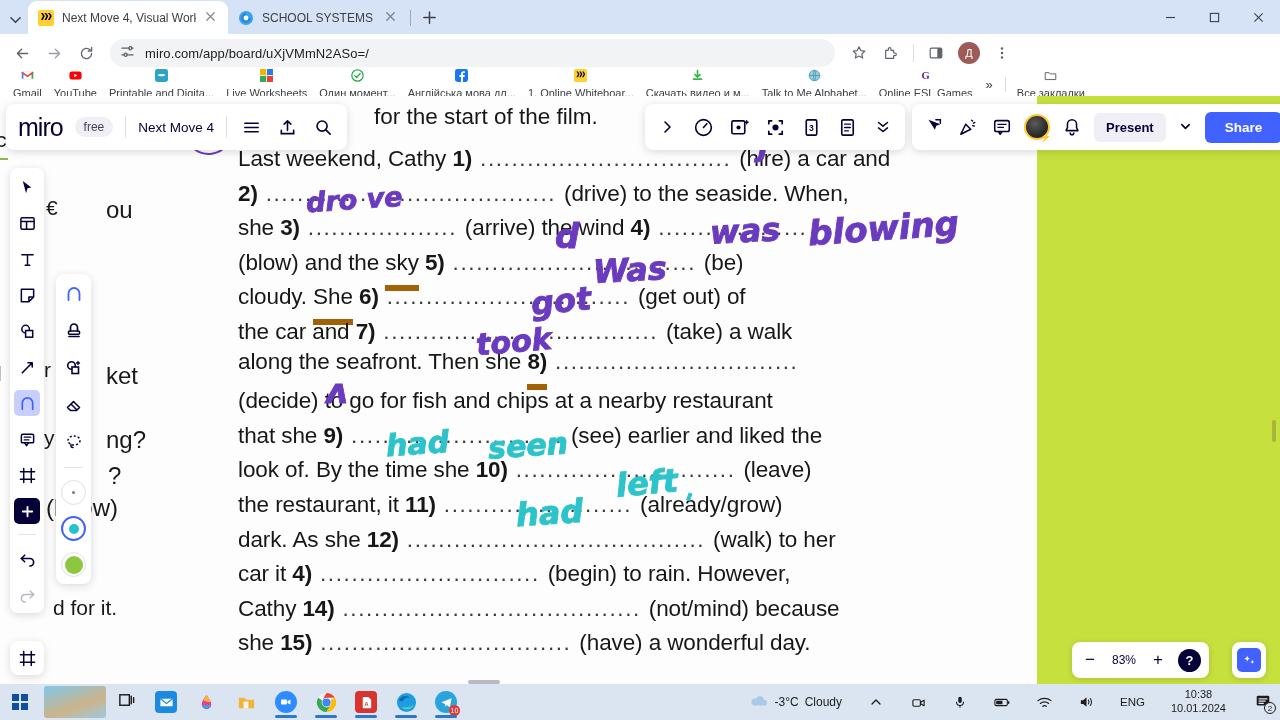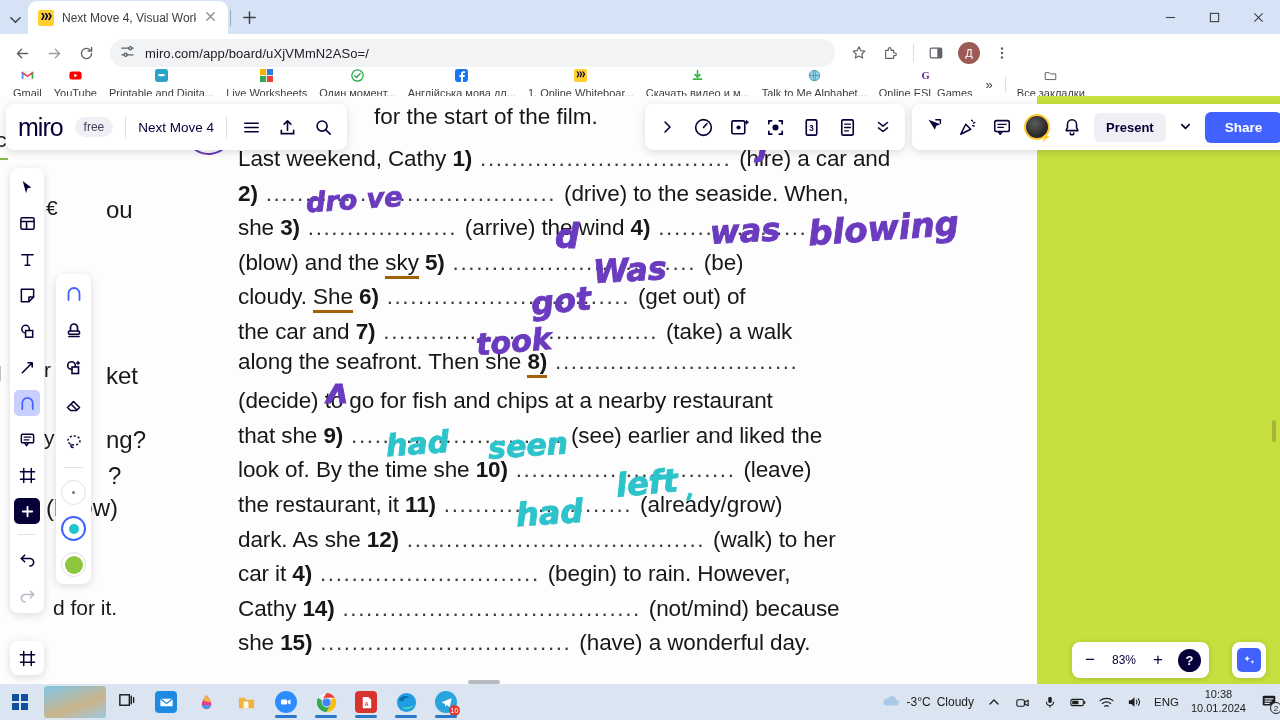--- a/index.html
+++ b/index.html
@@ -117,21 +117,21 @@
   .ws-main {
     position: absolute; left: 178px; top: 0; width: 860px; height: 588px;
   }
   .ws-line {
     position: absolute; left: 60px; font-size: 22.5px; line-height: 1;
     color: #171717; white-space: nowrap; letter-spacing: -0.1px;
   }
   .ws-top-line { position: absolute; left: 196px; top: 8px; font-size: 22.5px; color: #171717; white-space: nowrap; }
   .dots { letter-spacing: 1.6px; color: #3a3a3a; }
   .bnum { font-weight: bold; }
-  .ul-purple { border-bottom: 3px solid #a16207; padding-bottom: 1px; }
+  .ul-purple { border-bottom: 6px solid #a16207; padding-bottom: 10px; }
 
   .circle-B {
     position: absolute; left: 8px; top: 14px;
     width: 42px; height: 42px;
     font-size: 23px; font-weight: bold; color: #141414;
     display: flex; align-items: center; justify-content: center;
   }
   .circle-B::after {
     content: ""; position: absolute; left: 0; top: 0; width: 42px; height: 42px;
     border: 2px solid #6a3bbf; border-radius: 50%;
@@ -293,22 +293,22 @@
     background: linear-gradient(160deg,#7fc7e8 0%, #cbb48a 60%, #9ec9e0 100%);
     border-radius: 3px;
   }
   .tb-app { width: 40px; height: 36px; display: flex; align-items: center; justify-content: center; position: relative; }
   .tb-app .app-ico { width: 22px; height: 22px; border-radius: 4px; display: flex; align-items: center; justify-content: center; }
   .tb-app.running::after {
     content: ""; position: absolute; bottom: 2px; left: 50%; transform: translateX(-50%);
     width: 22px; height: 3px; background: #2b77c9; border-radius: 2px;
   }
   .tray {
-    margin-left: auto; display: flex; align-items: center; gap: 12px;
-    font-size: 11.5px; color: #1c1c1c;
+    margin-left: auto; display: flex; align-items: center; gap: 26px;
+    padding-right: 6px; font-size: 11.5px; color: #1c1c1c;
   }
   .weather { display: flex; align-items: center; gap: 6px; font-size: 12px; }
   .tray-ico { width: 16px; height: 16px; display: flex; align-items: center; justify-content: center; color: #1c1c1c; }
   .clock { text-align: center; line-height: 1.25; font-size: 11px; color: #1c1c1c; }
   .notif-badge { position: relative; width: 22px; height: 22px; display: flex; align-items: center; justify-content: center; }
 </style>
 </head>
 <body>
 
 <div id="root">
@@ -328,20 +328,35 @@
           </svg>
       </span>
       <span class="tab-title">Next Move 4, Visual Workspace</span>
       <span class="tab-close">
         <svg width="13" height="13" viewBox="0 0 14 14">
             <path d="M3 3l8 8M11 3l-8 8" stroke="#5f6368" stroke-width="1.4" stroke-linecap="round"></path>
           </svg>
       </span>
     </div>
 
+    <div class="tab">
+      <span class="tab-favicon">
+        <svg width="16" height="16" viewBox="0 0 16 16">
+            <circle cx="8" cy="8" r="7" fill="#38a3f1"></circle>
+            <path d="M8 3a5 5 0 105 5h-5z" fill="#2b8ad6"></path>
+            <circle cx="8" cy="8" r="2.4" fill="#fff"></circle>
+          </svg>
+      </span>
+      <span class="tab-title">SCHOOL SYSTEMS</span>
+      <span class="tab-close">
+        <svg width="13" height="13" viewBox="0 0 14 14">
+            <path d="M3 3l8 8M11 3l-8 8" stroke="#5f6368" stroke-width="1.4" stroke-linecap="round"></path>
+          </svg>
+      </span>
+    </div>
 
     <div class="tab-sep"></div>
     <div class="newtab-btn">
       <svg width="15" height="15" viewBox="0 0 16 16">
           <path d="M8 2v12M2 8h12" stroke="#3c4043" stroke-width="1.6" stroke-linecap="round"></path>
         </svg>
     </div>
 
     <div class="win-ctrls">
       <div class="win-btn">

